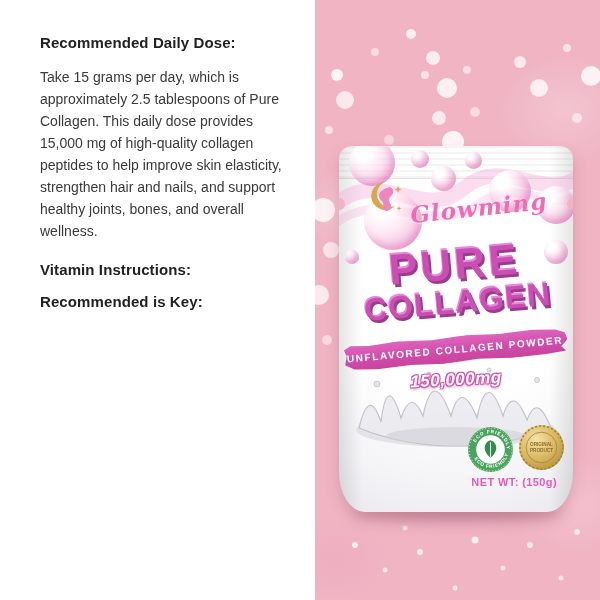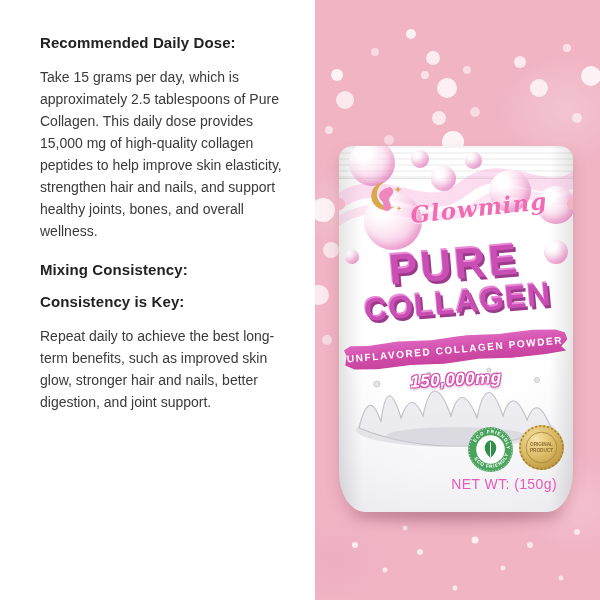--- a/index.html
+++ b/index.html
@@ -63,38 +63,37 @@
   .banner span{color:#fff;font-size:10px;font-weight:bold;letter-spacing:1.6px;}
 
   .splash{position:absolute;left:0;top:212px;width:100%;height:95px;}
   .dosage{position:absolute;left:0;top:224px;width:100%;text-align:center;transform:rotate(-3deg);
     font-size:17px;font-weight:bold;font-style:italic;color:#ffffff;letter-spacing:.5px;
     text-shadow:0 0 2px #d44fae,1px 1px 0 #d44fae,-1px -1px 0 #d44fae,1px -1px 0 #d44fae,-1px 1px 0 #d44fae,0 2px 3px rgba(150,50,120,.5);}
 
   .badge{position:absolute;}
   .badge-eco{left:128px;top:280px;width:47px;height:47px;}
   .badge-seal{left:179px;top:278px;width:47px;height:47px;}
-  .net-wt{position:absolute;right:16px;top:330px;font-size:14px;font-weight:normal;color:#e75ab8;letter-spacing:.4px;margin-left:6px;}
+  .net-wt{position:absolute;right:16px;top:330px;font-size:11px;font-weight:bold;color:#e75ab8;letter-spacing:.4px;margin-left:6px;}
 </style>
 </head>
 <body>
 
 <div class="stage">
 
   <div class="info-panel">
     <div class="info-section">
       <h3>Recommended Daily Dose:</h3>
       <p>Take 15 grams per day, which is approximately 2.5 tablespoons of Pure Collagen. This daily dose provides 15,000 mg of high-quality collagen peptides to help improve skin elasticity, strengthen hair and nails, and support healthy joints, bones, and overall wellness.</p>
     </div>
     <div class="info-section">
-      <h3>Mixing Consistency:</h3>
+      <h3>Vitamin Instructions:</h3>
     </div>
     <div class="info-section">
-      <h3>Consistency is Key:</h3>
-      <p>Repeat daily to achieve the best long-term benefits, such as improved skin glow, stronger hair and nails, better digestion, and joint support.</p>
+      <h3>Recommended is Key:</h3>
     </div>
   </div>
 
   <div class="product-panel">
 
     <svg class="splatter" width="285" height="600" viewBox="0 0 285 600">
       <g fill="#ffffff">
         <circle cx="22" cy="75" r="6" opacity=".85"></circle>
         <circle cx="30" cy="100" r="9" opacity=".7"></circle>
         <circle cx="14" cy="130" r="4" opacity=".6"></circle>

